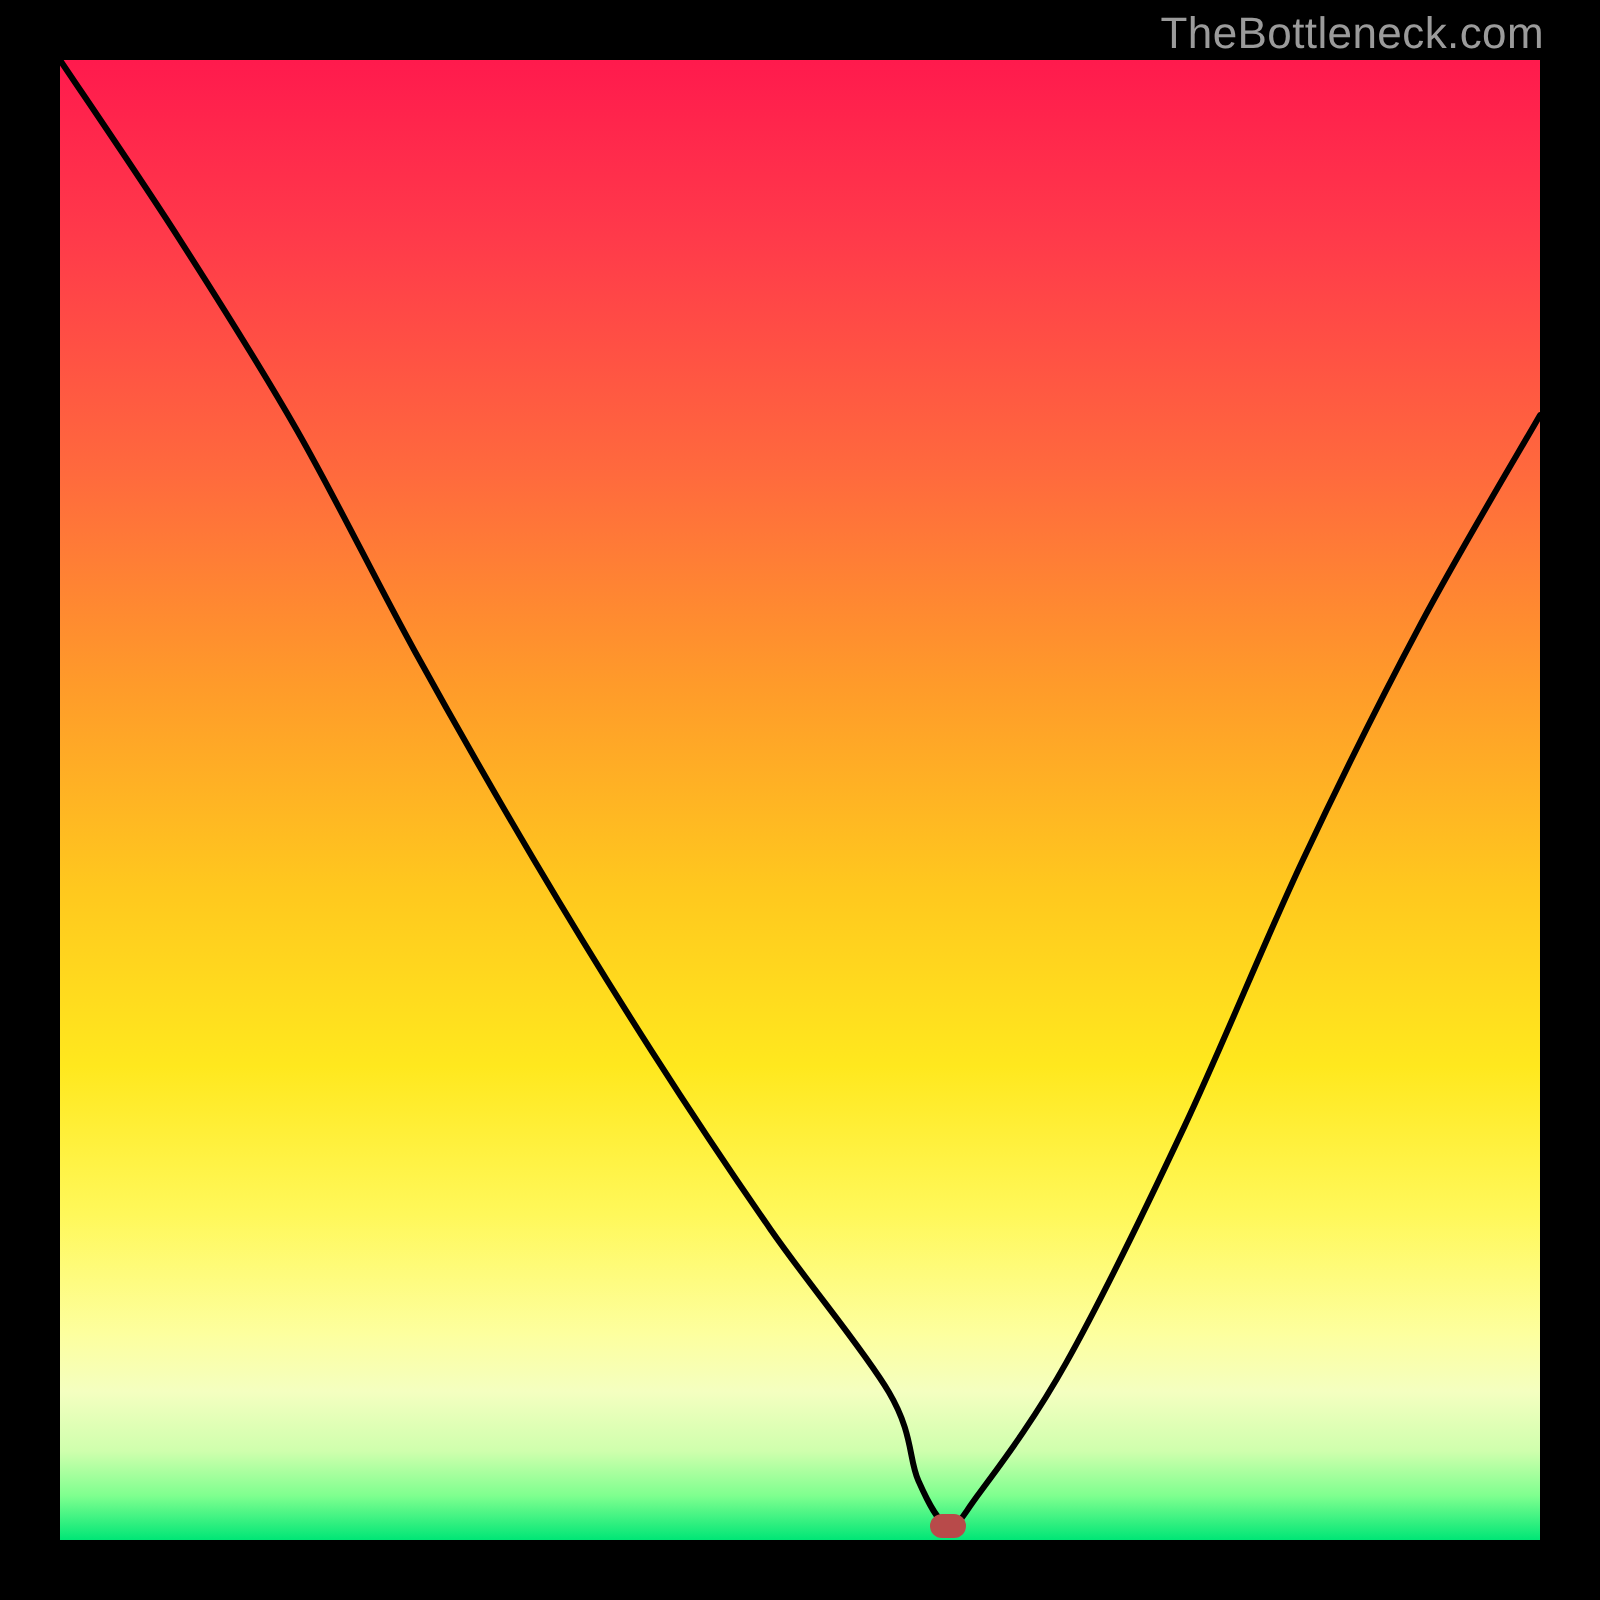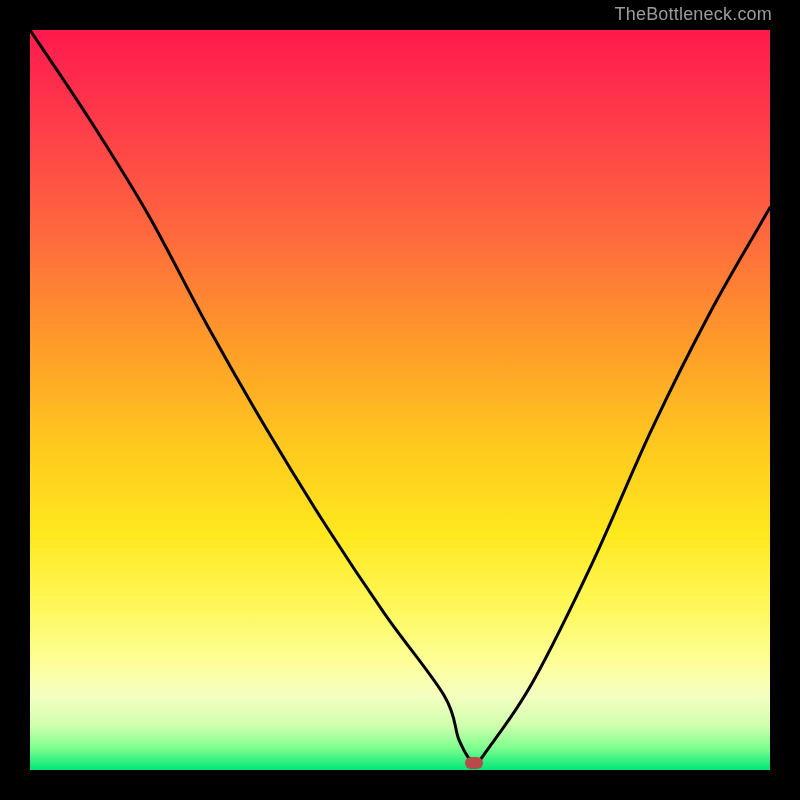--- a/index.html
+++ b/index.html
@@ -39,21 +39,21 @@
       #cfffad 94%,
       #7fff8f 97%,
       #00e676 100%
     );
   }
   .watermark {
     position: absolute;
     top: 4px;
     right: 28px;
     color: #9b9b9b;
-    font-size: 18px;
+    font-size: 22px;
     font-weight: 500;
     letter-spacing: 0.2px;
     font-family: Arial, Helvetica, sans-serif;
   }
   svg.curve {
     position: absolute;
     top: 0;
     left: 0;
     width: 740px;
     height: 740px;

